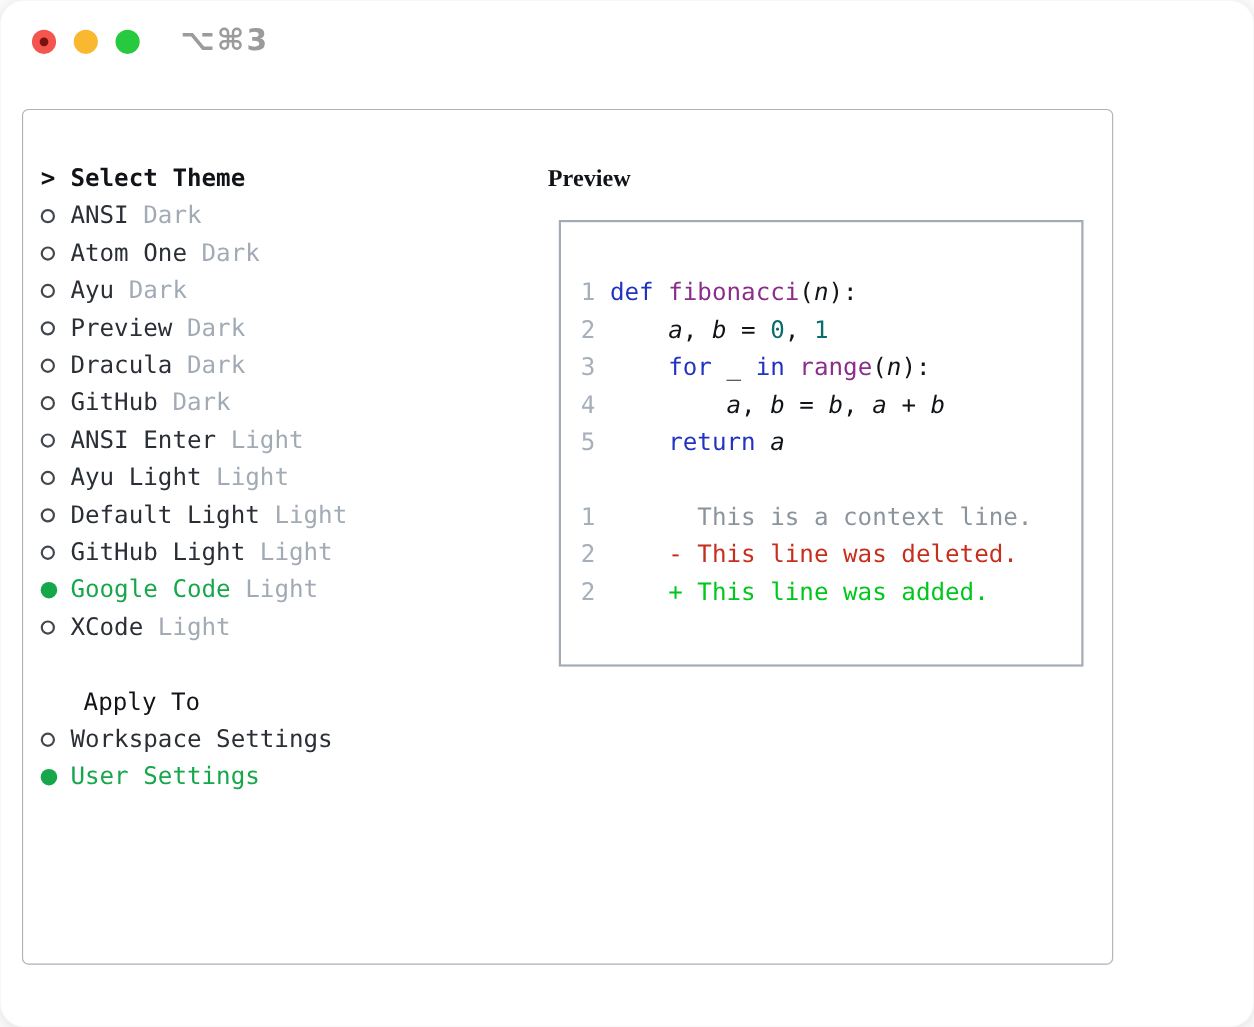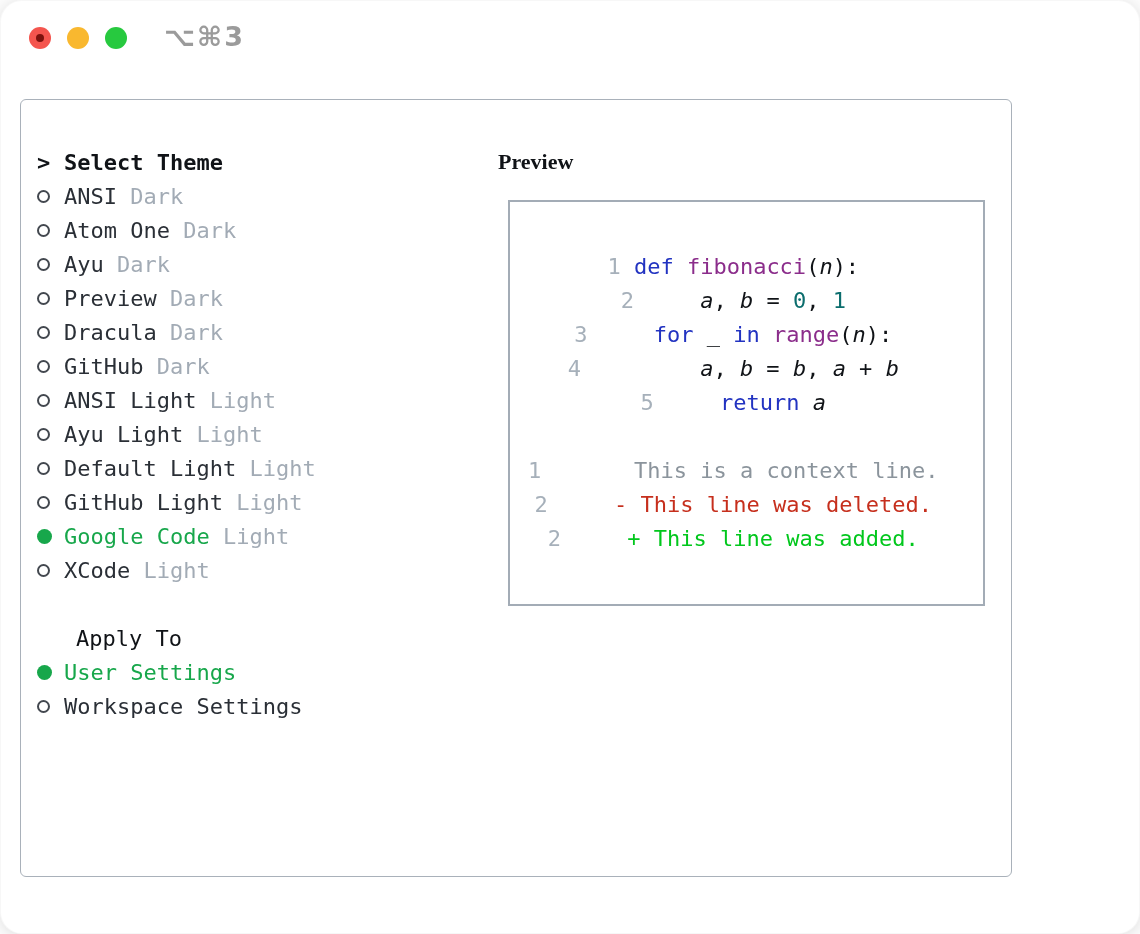--- a/index.html
+++ b/index.html
@@ -28,21 +28,21 @@
   .radio{width:13px;height:13px;border-radius:50%;border:2px solid #43484f;box-sizing:border-box;}
   .radio.on{width:15px;height:15px;border:none;background:var(--accent_green);}
   .theme-row.selected .tname{color:var(--accent_green);}
   .tvariant{color:var(--muted_gray);}
   .hint{margin-top:34px;max-width:29ch;line-height:34px;color:var(--muted_gray);white-space:normal;}
   
   .preview-label{position:absolute;left:477px;top:45px;height:34px;display:flex;align-items:center;
     font-size:22px;font-weight:bold;color:var(--ink_strong);font-family:Liberation Serif, serif;}
   .preview-box{position:absolute;left:487px;top:100px;width:473px;height:402px;
     border:2px solid var(--border_gray2);background:#fff;}
-  .codeblock{position:absolute;left:18px;top:48px;font-size:22px;line-height:34px;white-space:pre;text-align:center;}
+  .codeblock{position:absolute;left:18px;top:48px;font-size:22px;line-height:34px;white-space:pre;}
   .cline{height:34px;}
   .ln{display:inline-block;width:1ch;margin-right:1ch;color:var(--lineno_gray);}
   .tok-kw{color:var(--code_kw);}
   .tok-fn{color:var(--code_fn);}
   .tok-num{color:var(--code_num);}
   .tok-pl{color:var(--ink_strong);}
   .tok-id{color:var(--ink_strong);font-style:italic;}
   .tok-ctx{color:var(--diff_ctx);}
   .tok-del{color:var(--diff_del);}
   .tok-add{color:var(--diff_add);}
@@ -69,38 +69,38 @@
         <span class="hdr">Select Theme</span>
       </div>
 
       <div id="theme-list">
           <div class="row theme-row"><span class="marker-col"><span class="radio"></span></span><span class="tname">ANSI</span><span class="tvariant"> Dark</span></div>
           <div class="row theme-row"><span class="marker-col"><span class="radio"></span></span><span class="tname">Atom One</span><span class="tvariant"> Dark</span></div>
           <div class="row theme-row"><span class="marker-col"><span class="radio"></span></span><span class="tname">Ayu</span><span class="tvariant"> Dark</span></div>
           <div class="row theme-row"><span class="marker-col"><span class="radio"></span></span><span class="tname">Preview</span><span class="tvariant"> Dark</span></div>
           <div class="row theme-row"><span class="marker-col"><span class="radio"></span></span><span class="tname">Dracula</span><span class="tvariant"> Dark</span></div>
           <div class="row theme-row"><span class="marker-col"><span class="radio"></span></span><span class="tname">GitHub</span><span class="tvariant"> Dark</span></div>
-          <div class="row theme-row"><span class="marker-col"><span class="radio"></span></span><span class="tname">ANSI Light</span><span class="tvariant"> Light</span></div>
+          <div class="row theme-row"><span class="marker-col"><span class="radio"></span></span><span class="tname">ANSI Enter</span><span class="tvariant"> Light</span></div>
           <div class="row theme-row"><span class="marker-col"><span class="radio"></span></span><span class="tname">Ayu Light</span><span class="tvariant"> Light</span></div>
           <div class="row theme-row"><span class="marker-col"><span class="radio"></span></span><span class="tname">Default Light</span><span class="tvariant"> Light</span></div>
           <div class="row theme-row"><span class="marker-col"><span class="radio"></span></span><span class="tname">GitHub Light</span><span class="tvariant"> Light</span></div>
           <div class="row theme-row selected"><span class="marker-col"><span class="radio on"></span></span><span class="tname">Google Code</span><span class="tvariant"> Light</span></div>
           <div class="row theme-row"><span class="marker-col"><span class="radio"></span></span><span class="tname">XCode</span><span class="tvariant"> Light</span></div>
         </div>
 
       <div class="row spacer"></div>
 
       <div class="row">
         <span class="marker-col"></span>
         <span class="hdr" style="font-weight:normal;color:var(--ink_strong);margin-left:12px;">Apply To</span>
       </div>
 
       <div id="apply-list">
+          <div class="row theme-row"><span class="marker-col"><span class="radio"></span></span><span class="tname">Workspace Settings</span></div>
           <div class="row theme-row selected"><span class="marker-col"><span class="radio on"></span></span><span class="tname">User Settings</span></div>
-          <div class="row theme-row"><span class="marker-col"><span class="radio"></span></span><span class="tname">Workspace Settings</span></div>
         </div>
 
     </div>
 
     <div class="preview-label">Preview</div>
 
     <div class="preview-box">
       <div class="codeblock" id="codeblock"><div class="cline"><span class="ln">1</span><span class="tok-kw">def</span><span class="tok-pl"> </span><span class="tok-fn">fibonacci</span><span class="tok-pl">(</span><span class="tok-id">n</span><span class="tok-pl">):</span></div><div class="cline"><span class="ln">2</span><span class="tok-pl">    </span><span class="tok-id">a</span><span class="tok-pl">, </span><span class="tok-id">b</span><span class="tok-pl"> = </span><span class="tok-num">0</span><span class="tok-pl">, </span><span class="tok-num">1</span></div><div class="cline"><span class="ln">3</span><span class="tok-pl">    </span><span class="tok-kw">for</span><span class="tok-pl"> _ </span><span class="tok-kw">in</span><span class="tok-pl"> </span><span class="tok-fn">range</span><span class="tok-pl">(</span><span class="tok-id">n</span><span class="tok-pl">):</span></div><div class="cline"><span class="ln">4</span><span class="tok-pl">        </span><span class="tok-id">a</span><span class="tok-pl">, </span><span class="tok-id">b</span><span class="tok-pl"> = </span><span class="tok-id">b</span><span class="tok-pl">, </span><span class="tok-id">a</span><span class="tok-pl"> + </span><span class="tok-id">b</span></div><div class="cline"><span class="ln">5</span><span class="tok-pl">    </span><span class="tok-kw">return</span><span class="tok-pl"> </span><span class="tok-id">a</span></div><div class="cline"><span class="ln"></span></div><div class="cline"><span class="ln">1</span><span class="tok-ctx">      This is a context line.</span></div><div class="cline"><span class="ln">2</span><span class="tok-del">    - This line was deleted.</span></div><div class="cline"><span class="ln">2</span><span class="tok-add">    + This line was added.</span></div></div>
     </div>
 

